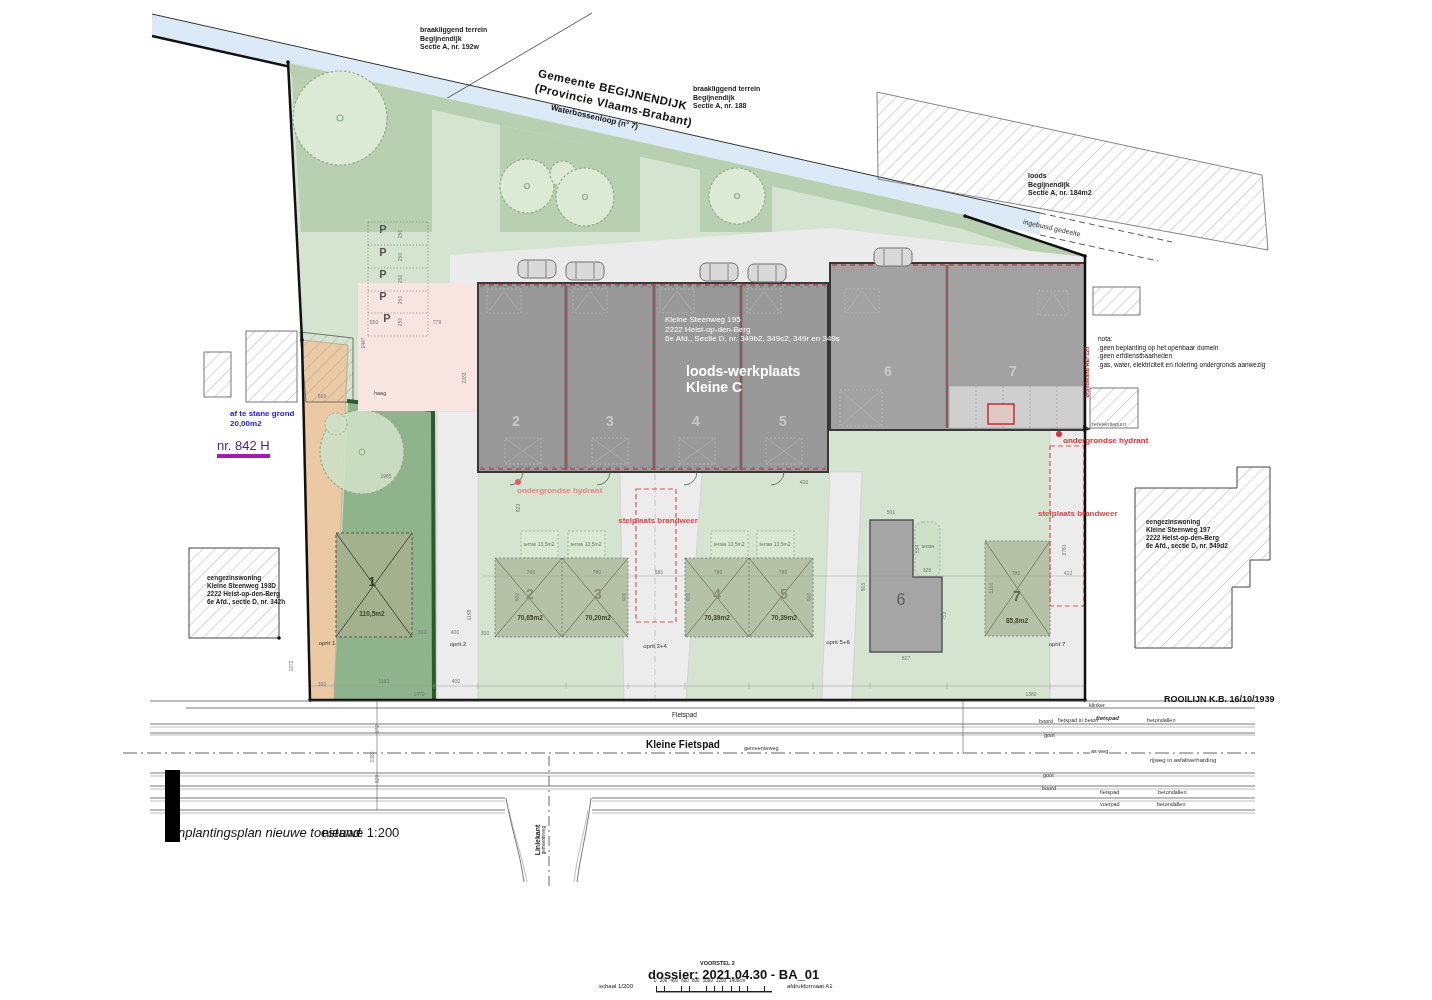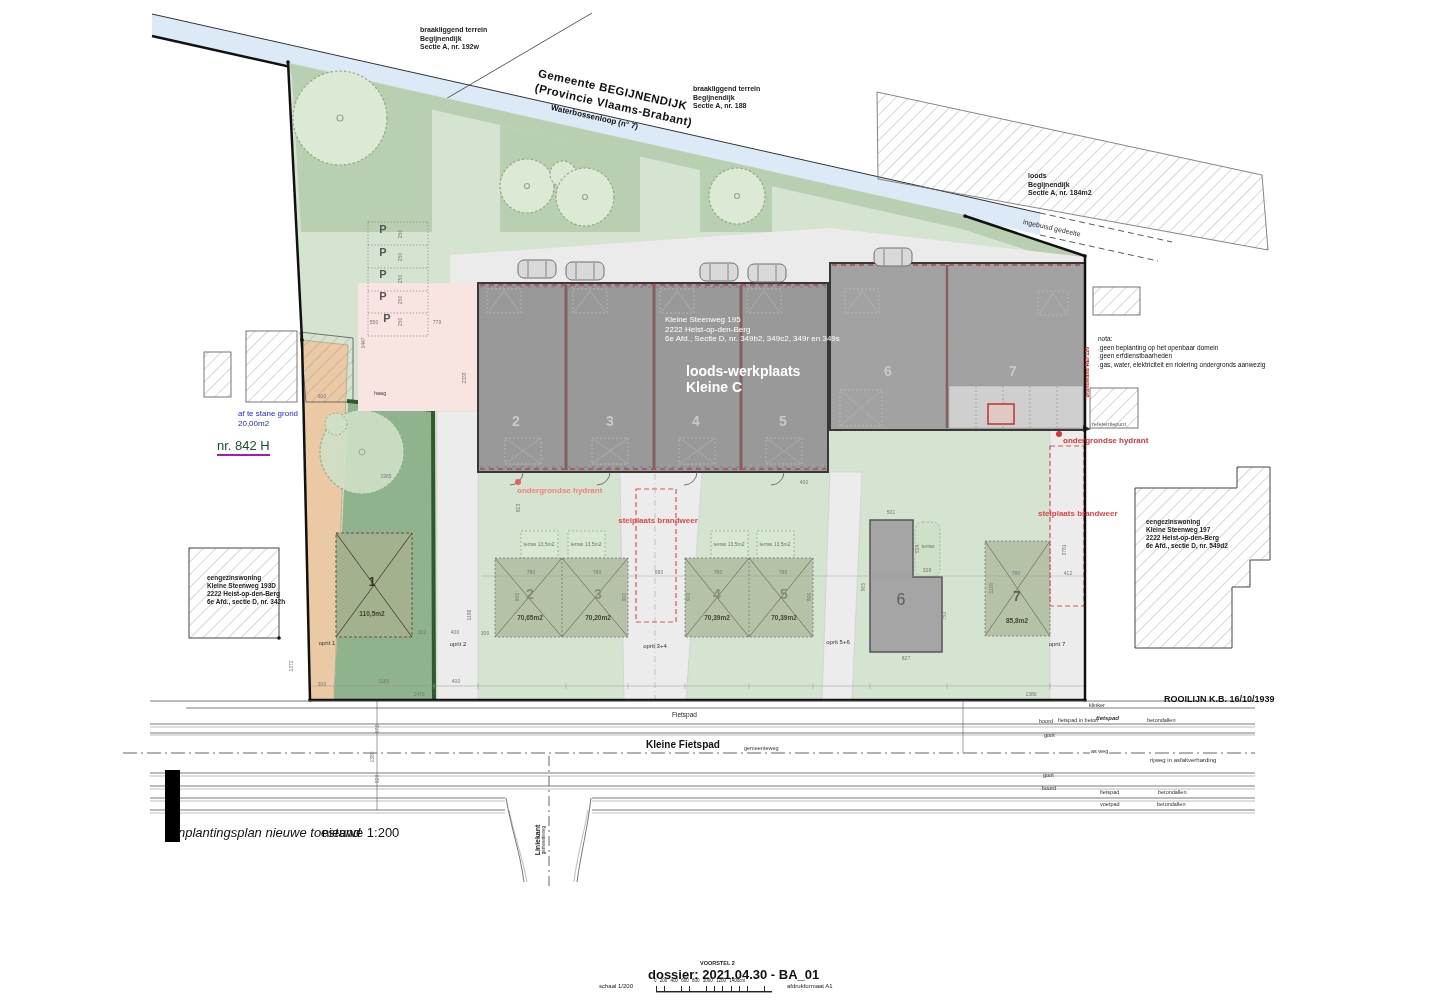--- a/index.html
+++ b/index.html
@@ -12,22 +12,22 @@
   .parcel{font-size:7px;font-weight:bold;line-height:8.5px;color:#222;}
   .rot{transform:rotate(12.6deg);transform-origin:0 0;}
   .muni{left:540px;top:66px;font-size:11.5px;font-weight:bold;letter-spacing:.4px;line-height:15px;color:#111;}
   .waterloop{left:552px;top:103px;font-size:8px;font-weight:bold;color:#111;}
   .ingebuisd{left:1024px;top:218px;font-size:7px;color:#333;}
   .bldg-addr{left:665px;top:315px;font-size:8px;font-weight:normal;line-height:9.5px;color:#fff;}
   .bldg-title{left:686px;top:363px;font-size:14px;font-weight:bold;line-height:16px;color:#fff;}
   .nota{left:1098px;top:335px;font-size:6.5px;line-height:8.5px;color:#111;}
   .firewall{left:1087px;top:372px;font-size:5.5px;font-weight:bold;color:#cc2222;
             transform:translate(-50%,-50%) rotate(-90deg);}
-  .cede{left:238px;top:409px;font-size:8px;font-weight:normal;line-height:9.5px;color:#2222dd;}
-  .nr842{left:217px;top:438px;font-size:13px;color:#14532d;border-bottom:2px solid #a21caf;padding-bottom:1px;}
+  .cede{left:230px;top:409px;font-size:8px;font-weight:bold;line-height:9.5px;color:#2222dd;}
+  .nr842{left:217px;top:438px;font-size:13px;color:#4c1d95;border-bottom:4px solid #a21caf;padding-bottom:1px;}
   .haag{left:374px;top:390px;font-size:5.5px;color:#444;}
   .hydrant-l{left:517px;top:486px;font-size:8px;font-weight:bold;color:#ef8080;}
   .hydrant-r{left:1063px;top:436px;font-size:8px;font-weight:bold;color:#d93333;}
   .refpunt{left:1092px;top:421px;font-size:5.5px;color:#555;}
   .stel-c{left:658px;top:520px;transform:translate(-50%,-50%);font-size:8px;font-weight:bold;color:#e04545;}
   .stel-r{left:1038px;top:509px;font-size:8px;font-weight:bold;color:#e04545;}
   .house{font-size:6.5px;font-weight:bold;line-height:8px;color:#222;}
   .house-l{left:207px;top:574px;}
   .house-r{left:1146px;top:518px;}
   .rooilijn{left:1164px;top:694px;font-size:9px;font-weight:bold;color:#111;}

